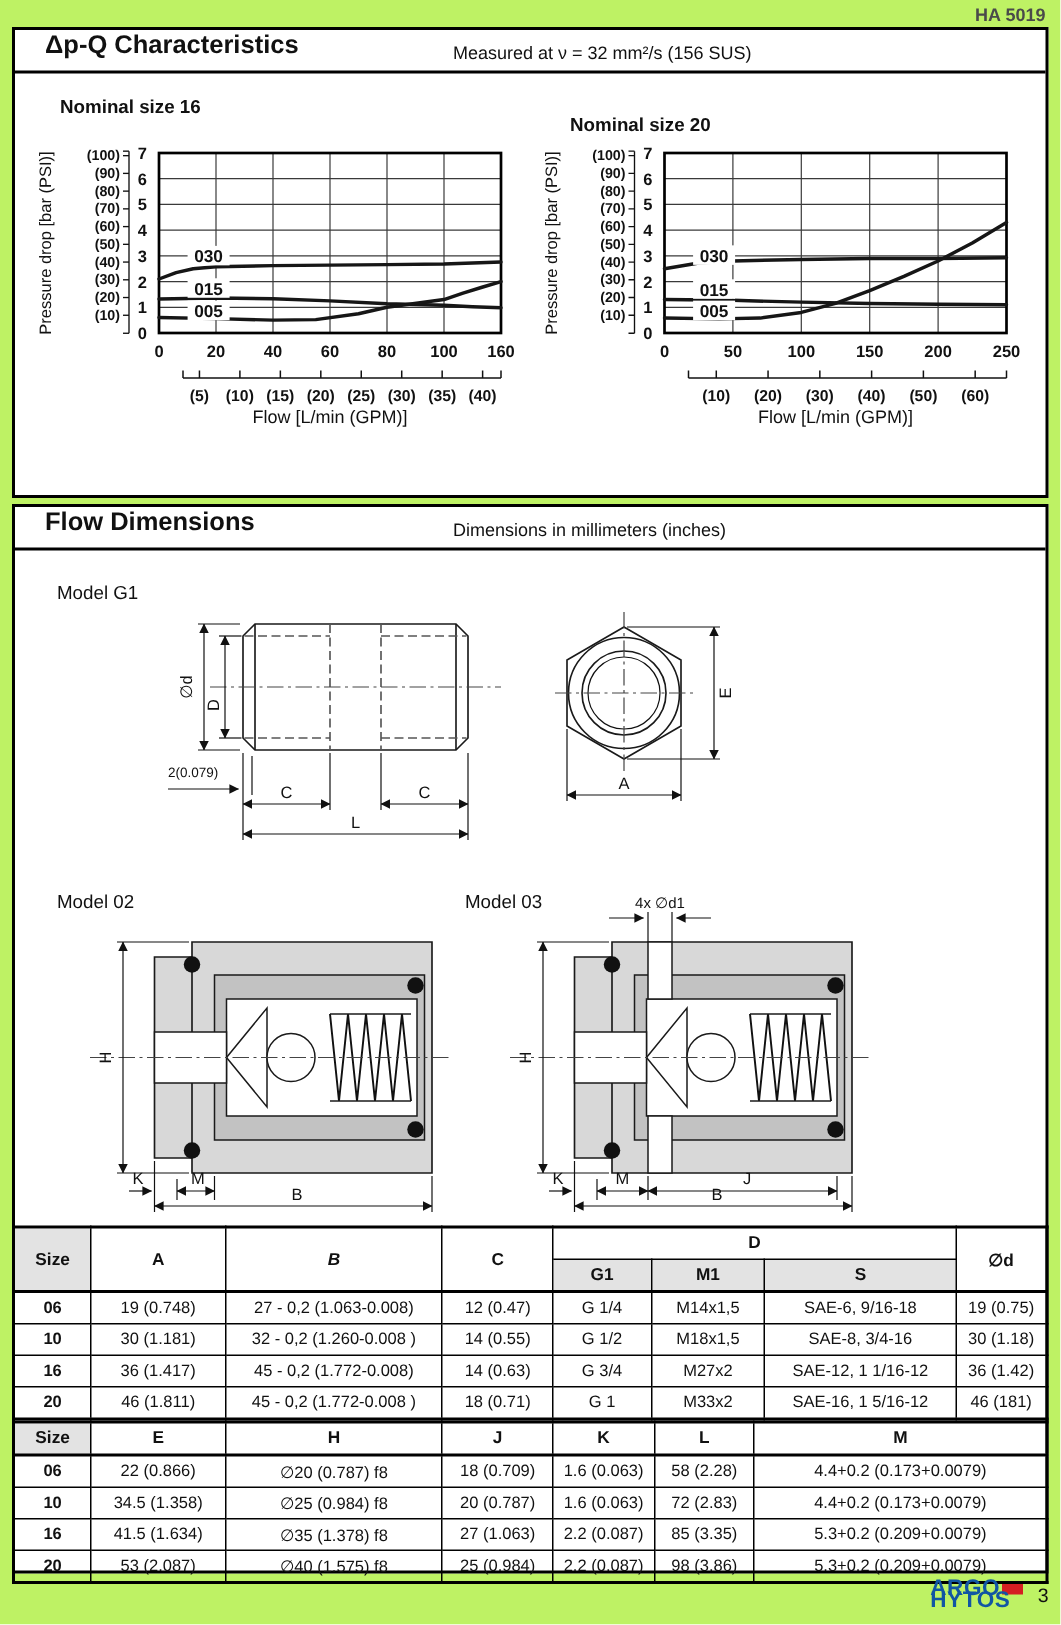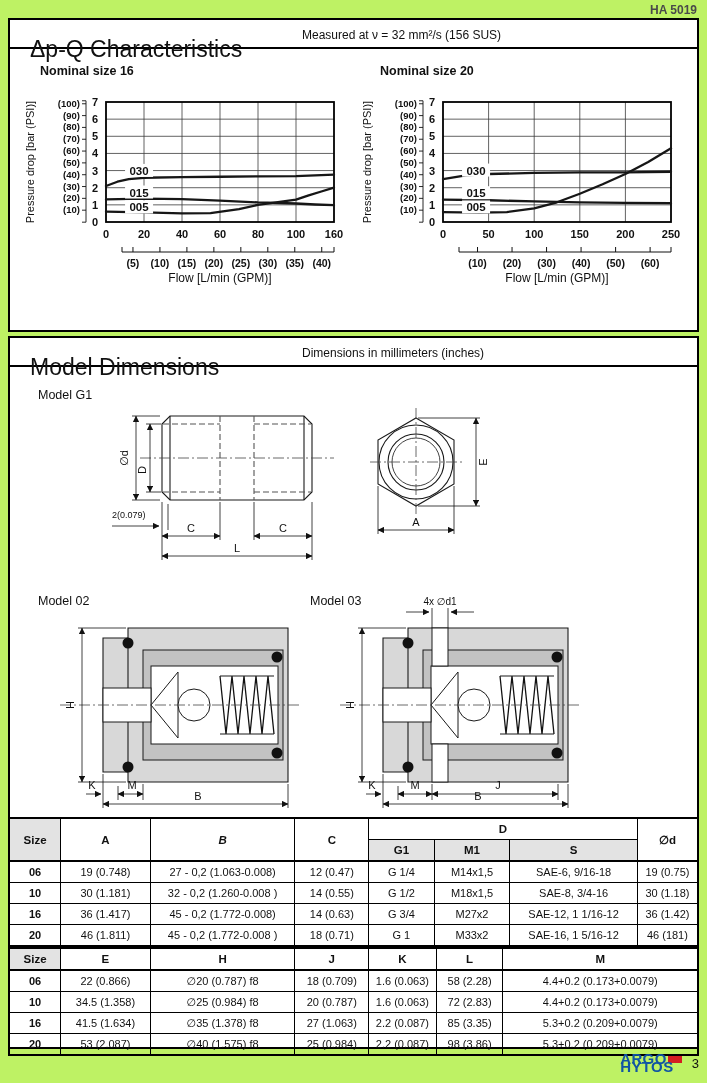--- a/index.html
+++ b/index.html
@@ -3,25 +3,25 @@
 <meta charset="utf-8">
 <style>
   html,body{margin:0;padding:0;background:#fff;}
   .page{position:relative;width:707px;height:1083px;background:#bef264;
         font-family:"Liberation Sans",sans-serif;color:#111;overflow:hidden;}
   .doc-num{position:absolute;top:3px;right:10px;font-size:12px;font-weight:600;color:#4a4a4a;}
   .box{position:absolute;border:2px solid #000;background:#fff;}
   .box1{left:8px;top:18px;width:687px;height:310px;}
   .box2{left:8px;top:336px;width:687px;height:709px;}
   .box-head{position:absolute;left:0;top:0;right:0;height:27px;border-bottom:2px solid #000;}
-  .box-title{position:absolute;left:20px;top:16px;font-size:23px;font-weight:400;}
+  .box-title{position:absolute;left:20px;top:0;font-size:17px;font-weight:700;}
   .box-sub{position:absolute;left:292px;top:8px;font-size:12px;}
   .chart-title{position:absolute;font-size:12.5px;font-weight:700;}
   .t16{left:30px;top:44px;}
-  .t20{left:370px;top:44px;}
+  .t20{left:370px;top:56px;}
   .chart{position:absolute;}
   .chart text,.draw text{font-family:"Liberation Sans",sans-serif;}
   #chart16{left:8px;top:76px;}
   #chart20{left:345px;top:76px;}
   .model-label{position:absolute;font-size:12.5px;font-weight:400;}
   .draw{position:absolute;}
   .out{fill:none;stroke:#1a1a1a;stroke-width:1.1;}
   .fillbody{fill:#d8d8d8;stroke:#1a1a1a;stroke-width:1.1;}
   .fillsleeve{fill:#c2c2c2;stroke:#1a1a1a;stroke-width:1;}
   .white{fill:#fff;stroke:#1a1a1a;stroke-width:1;}
@@ -217,21 +217,21 @@
         <text x="121.06" y="78.57142857142858" font-size="11.5" text-anchor="middle" font-weight="700" fill="#111">030</text>
         <rect x="107.06" y="90.2" width="28" height="13" fill="#fff"></rect>
         <text x="121.06" y="101.2" font-size="11.5" text-anchor="middle" font-weight="700" fill="#111">015</text>
         <rect x="107.06" y="104.42857142857143" width="28" height="13" fill="#fff"></rect>
         <text x="121.06" y="115.42857142857143" font-size="11.5" text-anchor="middle" font-weight="700" fill="#111">005</text>
       </svg>
   </div>
 
   <div class="box box2">
     <div class="box-head">
-      <span class="box-title">Model Dimensions</span>
+      <span class="box-title">Flow Dimensions</span>
       <span class="box-sub">Dimensions in millimeters (inches)</span>
     </div>
 
     <div class="model-label" style="left:28px;top:50px;">Model G1</div>
 
     <svg class="draw" style="left:92px;top:62px;" width="250" height="168" viewBox="0 0 250 168">
       <defs>
         <marker id="g1s-ar" viewBox="0 0 10 10" refX="9.5" refY="5" markerWidth="8" markerHeight="8" orient="auto-start-reverse">
           <path d="M0,0 L10,5 L0,10 z" fill="#111"></path>
         </marker>

